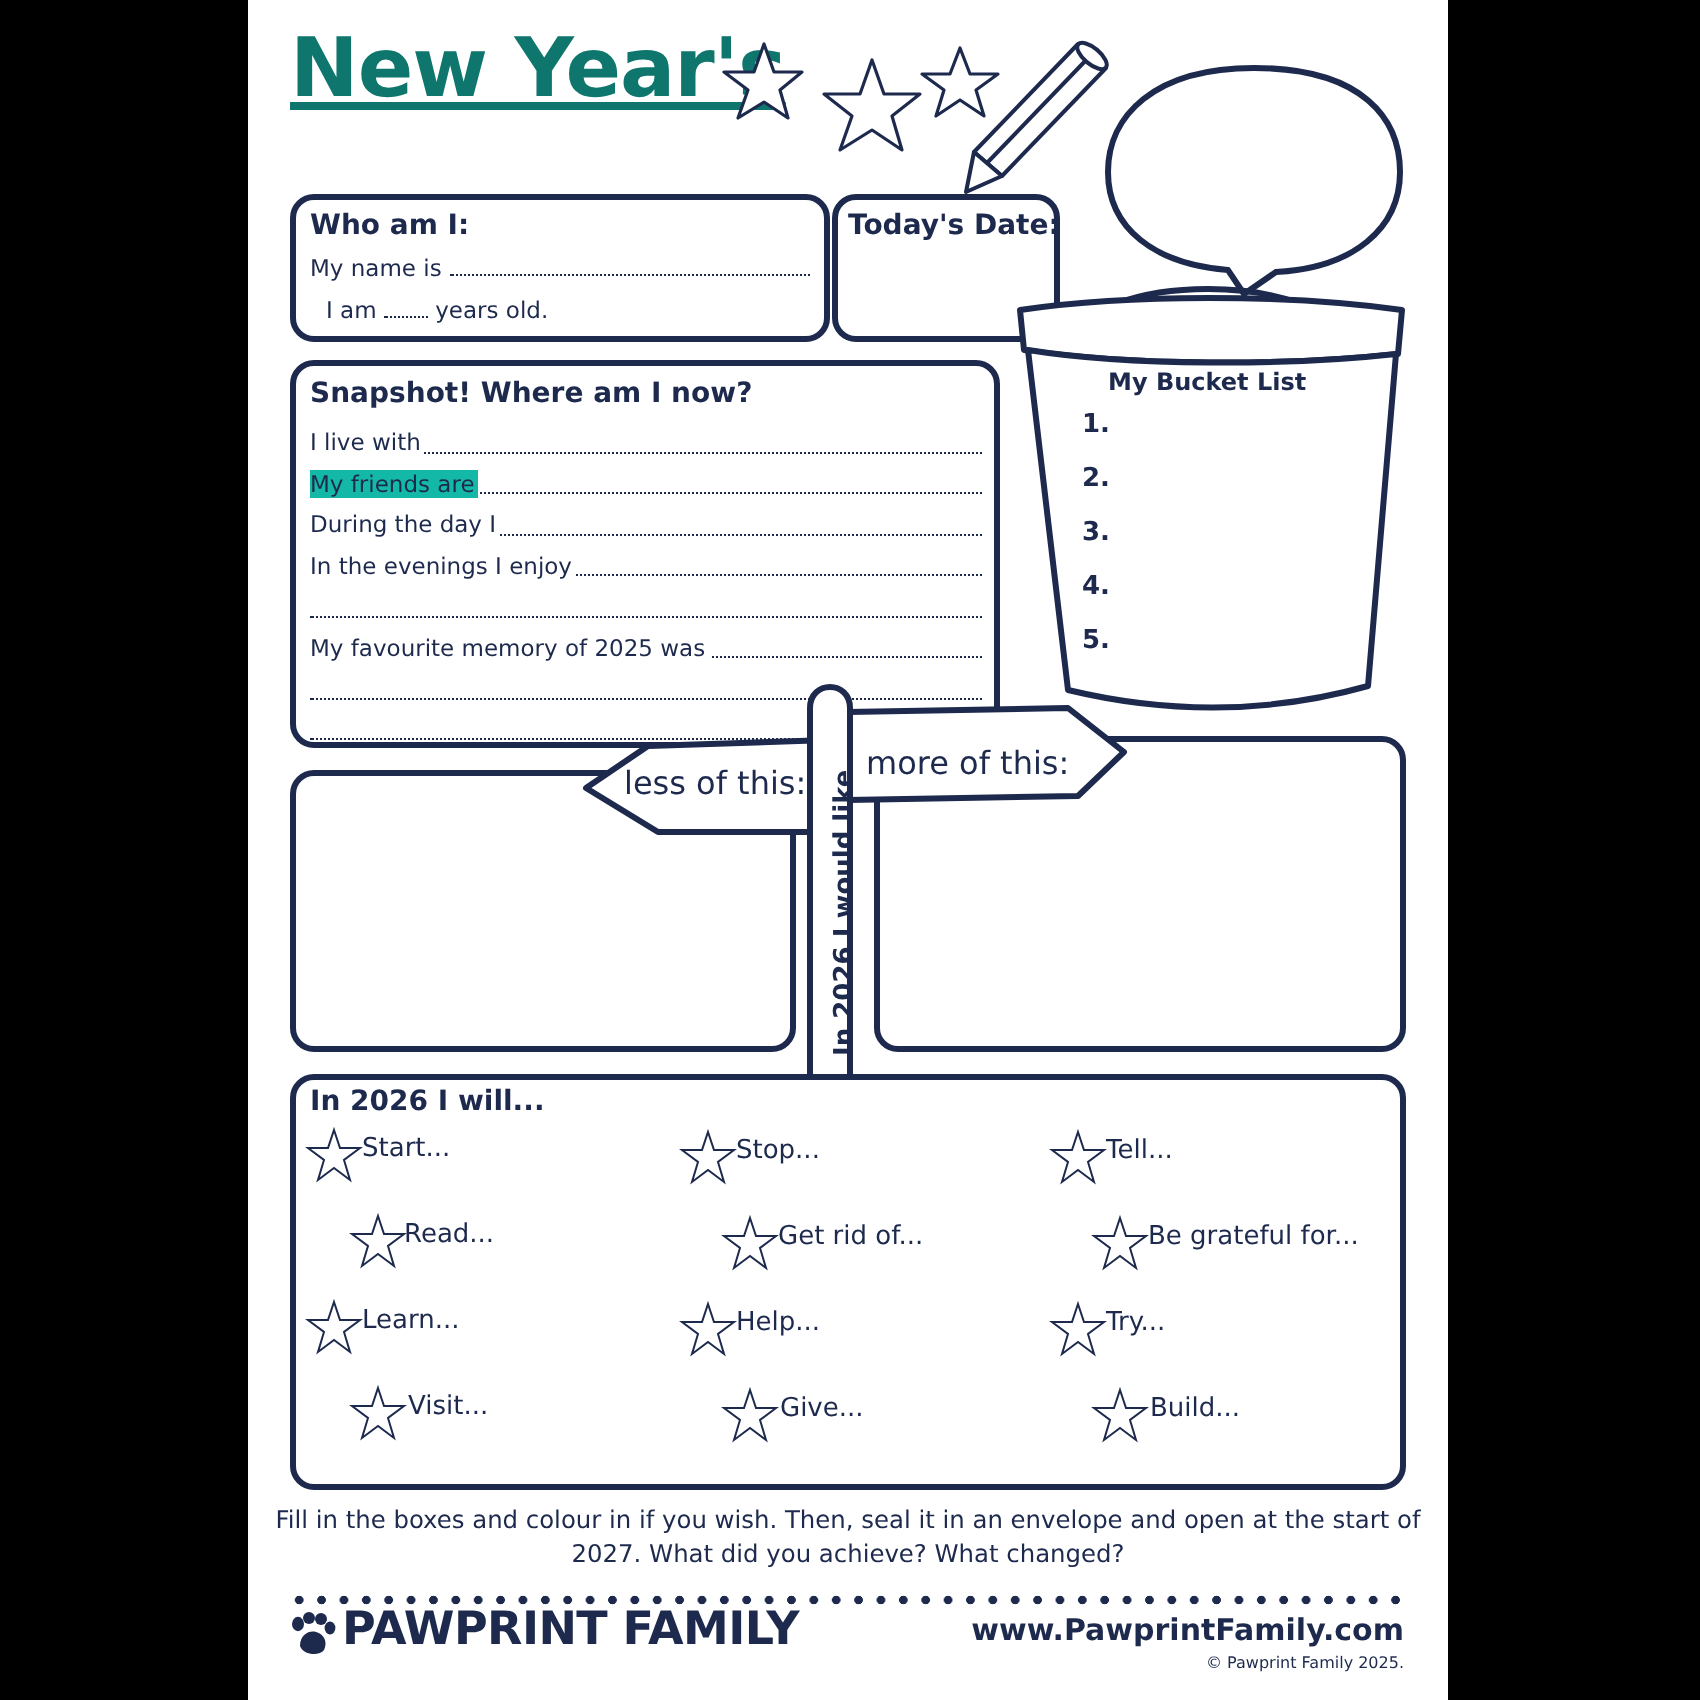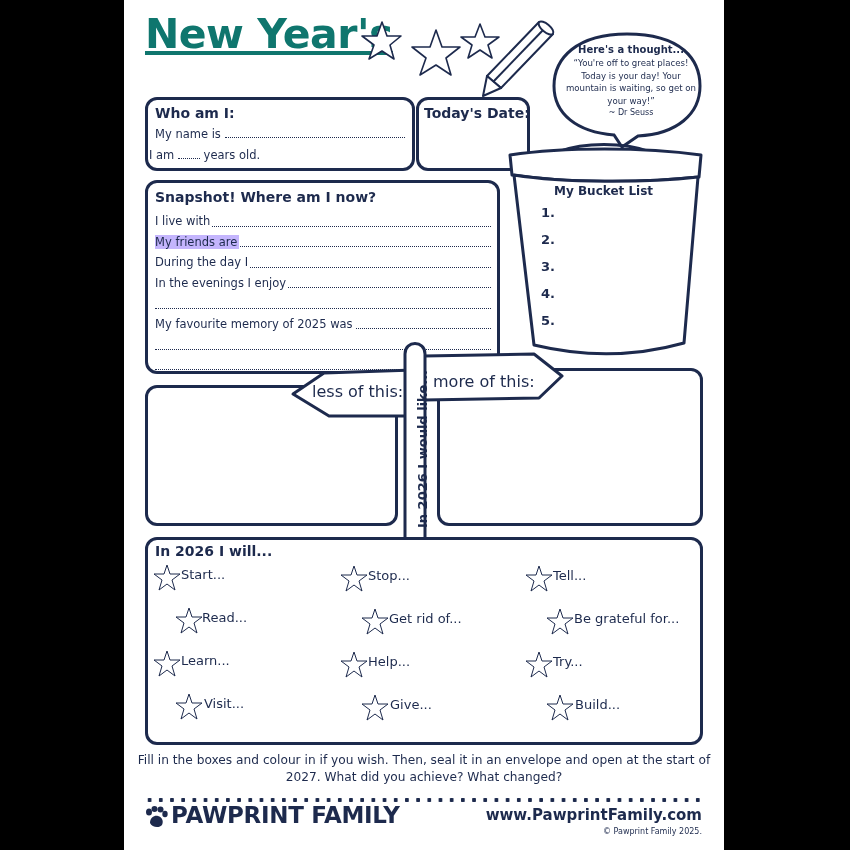--- a/index.html
+++ b/index.html
@@ -49,48 +49,43 @@
       <polygon points="60,4 74,16 22,70 8,58"></polygon>
       <polygon points="8,58 22,70 4,78"></polygon>
       <line x1="14" y1="64" x2="66" y2="10"></line>
       <ellipse cx="67" cy="10" rx="9" ry="4" transform="rotate(40 67 10)"></ellipse>
     </g>
   </svg>
 
   <svg class="bubble" viewBox="0 0 150 118">
     <path d="M75,4 C130,4 148,30 148,56 C148,84 125,104 86,106 L70,117 L62,105 C25,102 2,84 2,56 C2,28 25,4 75,4 Z" fill="#fff" stroke="#1d2a4d" stroke-width="3"></path>
   </svg>
-  <div class="bubble-text">
-    <div style="font-weight:bold;font-size:10px;line-height:14px">Here's a thought...</div>
-    <div>“You're off to great places! Today is your day! Your mountain is waiting, so get on your way!”</div>
-    <div style="font-size:8px">~ Dr Seuss</div>
-  </div>
 
   <div class="box" style="left:21px;top:97px;width:270px;height:74px">
     <div class="h abs" style="left:7px;top:5px">Who am I:</div>
     <div class="line abs" style="left:7px;top:24px;width:250px">
       <span>My name is</span>
       <span class="dots" style="width:182px"></span>
     </div>
-    <div class="line abs" style="left:1px;top:45px">
+    <div class="line abs" style="left:15px;top:45px">
       <span>I am</span>
       <span class="dots" style="width:22px"></span>
       <span>years old.</span>
     </div>
   </div>
 
   <div class="box" style="left:292px;top:97px;width:114px;height:74px">
     <div class="h abs" style="left:5px;top:5px;white-space:nowrap">Today's Date:</div>
   </div>
 
   <div class="box" style="left:21px;top:180px;width:355px;height:194px">
     <div class="h abs" style="left:7px;top:6px">Snapshot! Where am I now?</div>
     <div class="abs" style="left:7px;top:28px;width:336px">
       <div class="line fullDots"><span style="background:#fff;position:relative;z-index:1;padding-right:2px">I live with</span></div>
-      <div class="line fullDots"><span style="background:#c4b5fd;position:relative;z-index:1;padding-right:2px">My friends are</span></div>
+      <div class="line fullDots"><span style="background:#14b8a6;position:relative;z-index:1;padding-right:2px">My friends are</span></div>
       <div class="line fullDots"><span style="background:#fff;position:relative;z-index:1;padding-right:2px">During the day I</span></div>
       <div class="line fullDots"><span style="background:#fff;position:relative;z-index:1;padding-right:2px">In the evenings I enjoy</span></div>
       <div class="line fullDots"></div>
       <div class="line fullDots"><span style="background:#fff;position:relative;z-index:1;padding-right:2px">My favourite memory of 2025 was</span></div>
       <div class="line fullDots"></div>
       <div class="line fullDots"></div>
     </div>
   </div>
 
   <svg class="abs" style="left:380px;top:125px" width="200" height="235" viewBox="0 0 200 235">

